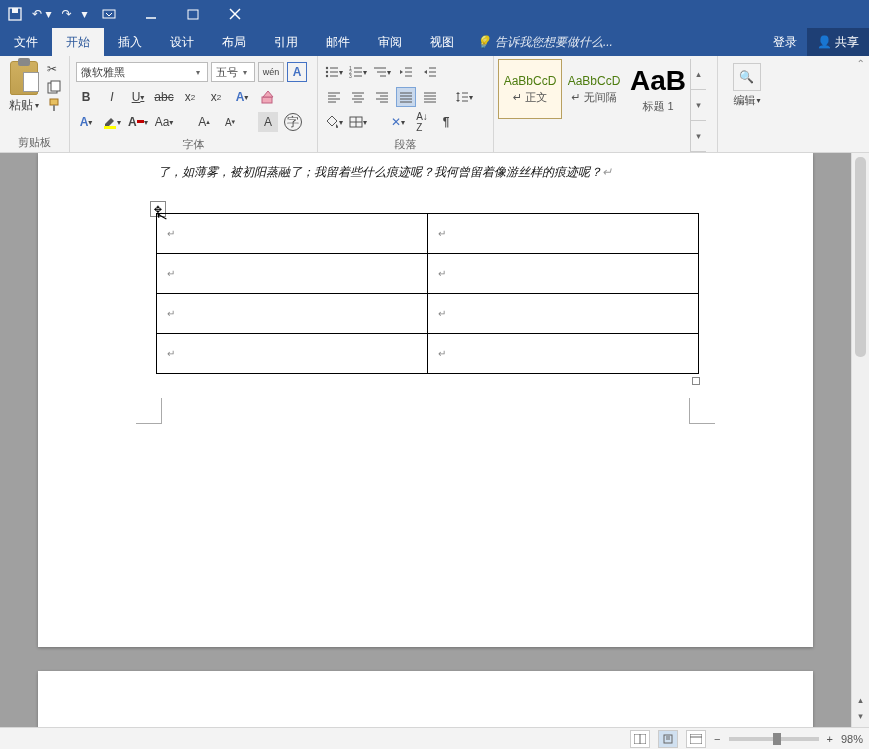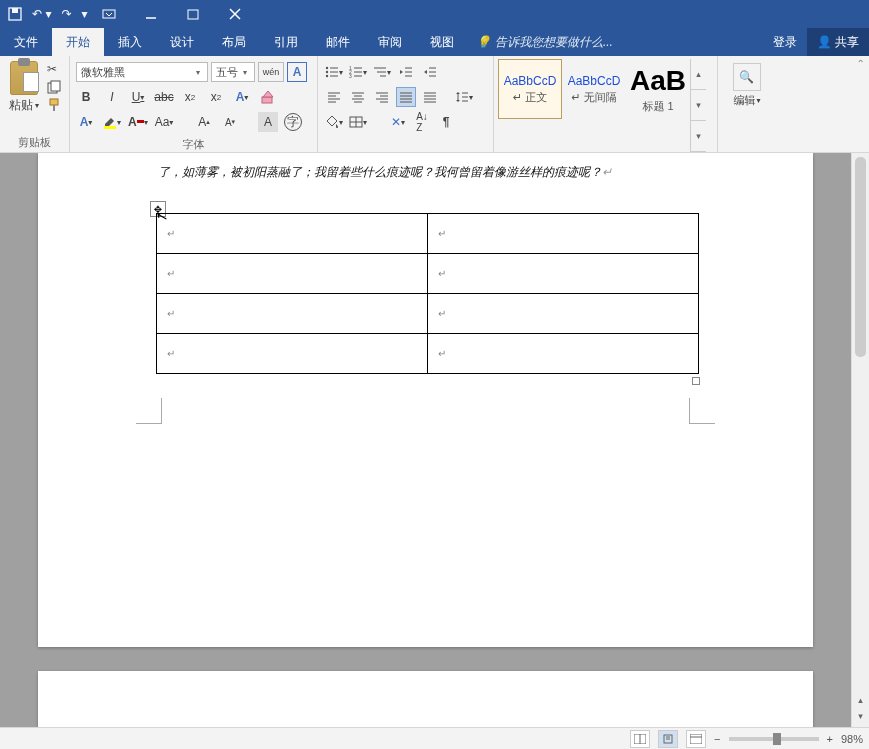--- a/index.html
+++ b/index.html
@@ -29,21 +29,21 @@
 .font-row{display:flex;align-items:center;gap:3px;height:22px;}
 .combo{height:20px;border:1px solid #bbb;background:#fff;display:flex;align-items:center;padding:0 4px;font-size:11px;}
 .dd{width:10px;color:#666;font-size:8px;text-align:center;}
 .icon-btn{width:20px;height:20px;display:flex;align-items:center;justify-content:center;color:#444;}
 .font-area{display:flex;flex-direction:column;gap:3px;padding:2px;}
 .para-area{display:flex;flex-direction:column;gap:3px;padding:2px;}
 .para-row{display:flex;gap:4px;height:22px;align-items:center;}
 .align-active{background:#c8d8ec;border:1px solid #7da5d8;}
 .style-box{width:64px;height:60px;border:1px solid transparent;display:flex;flex-direction:column;align-items:center;justify-content:center;gap:2px;}
 .style-box.sel{border:1px solid #b8a060;background:#fff8e8;}
-.style-prev{font-size:12px;color:#1d4ed8;}
+.style-prev{font-size:12px;color:#4d7c0f;}
 .style-prev-huge{font-size:28px;font-weight:bold;color:#000;}
 .style-name{font-size:11px;color:#555;}
 .style-scroll{width:16px;display:flex;flex-direction:column;border-left:1px solid #ccc;}
 .style-scroll div{flex:1;display:flex;align-items:center;justify-content:center;font-size:9px;color:#666;border-bottom:1px solid #ccc;}
 .edit-area{width:52px;display:flex;flex-direction:column;align-items:center;padding-top:4px;}
 .canvas{position:absolute;top:153px;left:0;right:18px;bottom:22px;overflow:hidden;background:#a0a0a0;}
 .page{background:#fff;margin:0 auto 24px;width:775px;box-shadow:0 1px 3px rgba(0,0,0,.3);position:relative;}
 .page1{height:494px;margin-top:0;}
 .page2{height:260px;}
 .par-text{font-size:12px;line-height:18px;padding:10px 130px 0 120px;color:#111;font-style:italic;}
@@ -360,20 +360,21 @@
             </div>
         <div class="icon-btn">
               <span style="font-size:10px">A↓<br>Z</span>
             </div>
         <div class="icon-btn">
               <span style="font-weight:bold">¶</span>
             </div>
       </div>
     </div>
       </div>
+    <div class="group-label">段落</div>
   </div>
 
   <div class="group" style="width:224px">
     <div class="group-body">
       <div class="style-box sel">
         <div class="style-prev">AaBbCcD</div>
         <div class="style-name">↵ 正文</div>
       </div>
       <div class="style-box">
         <div class="style-prev">AaBbCcD</div>

